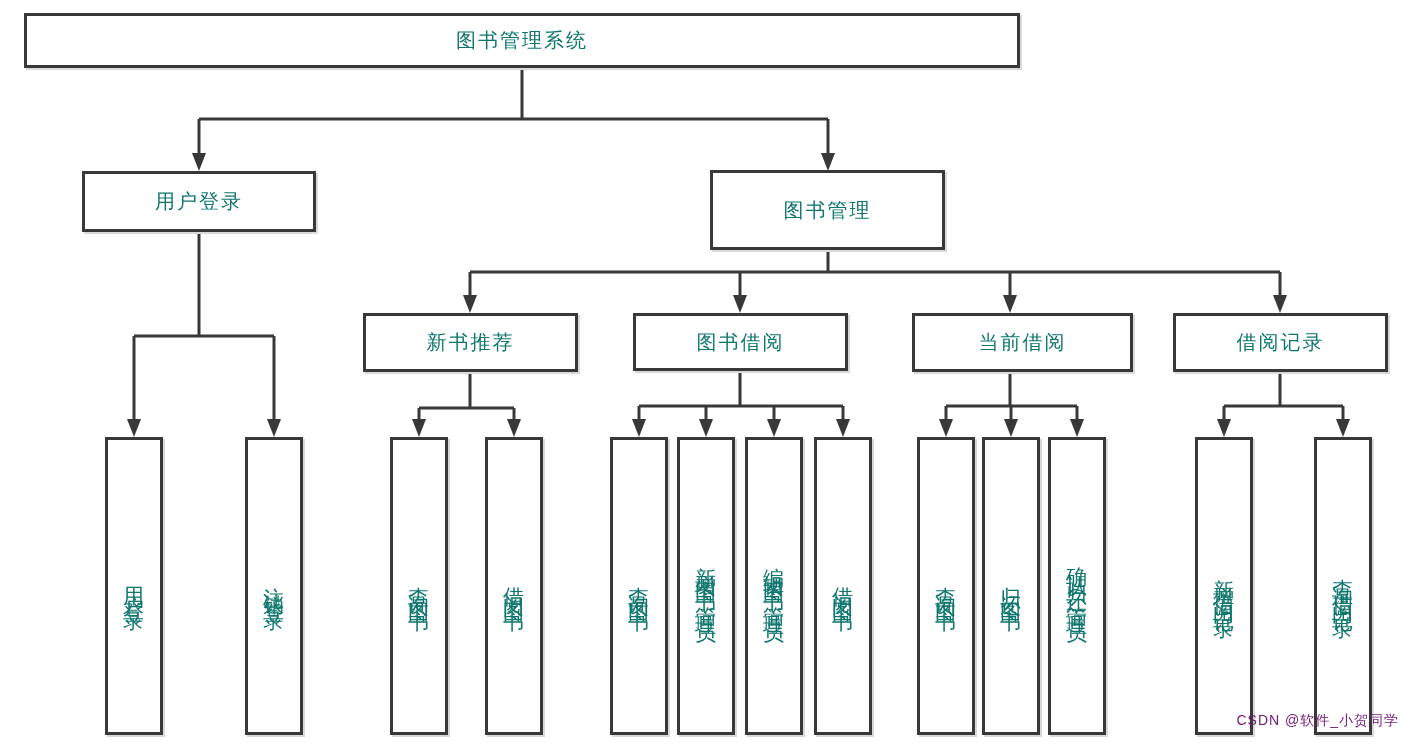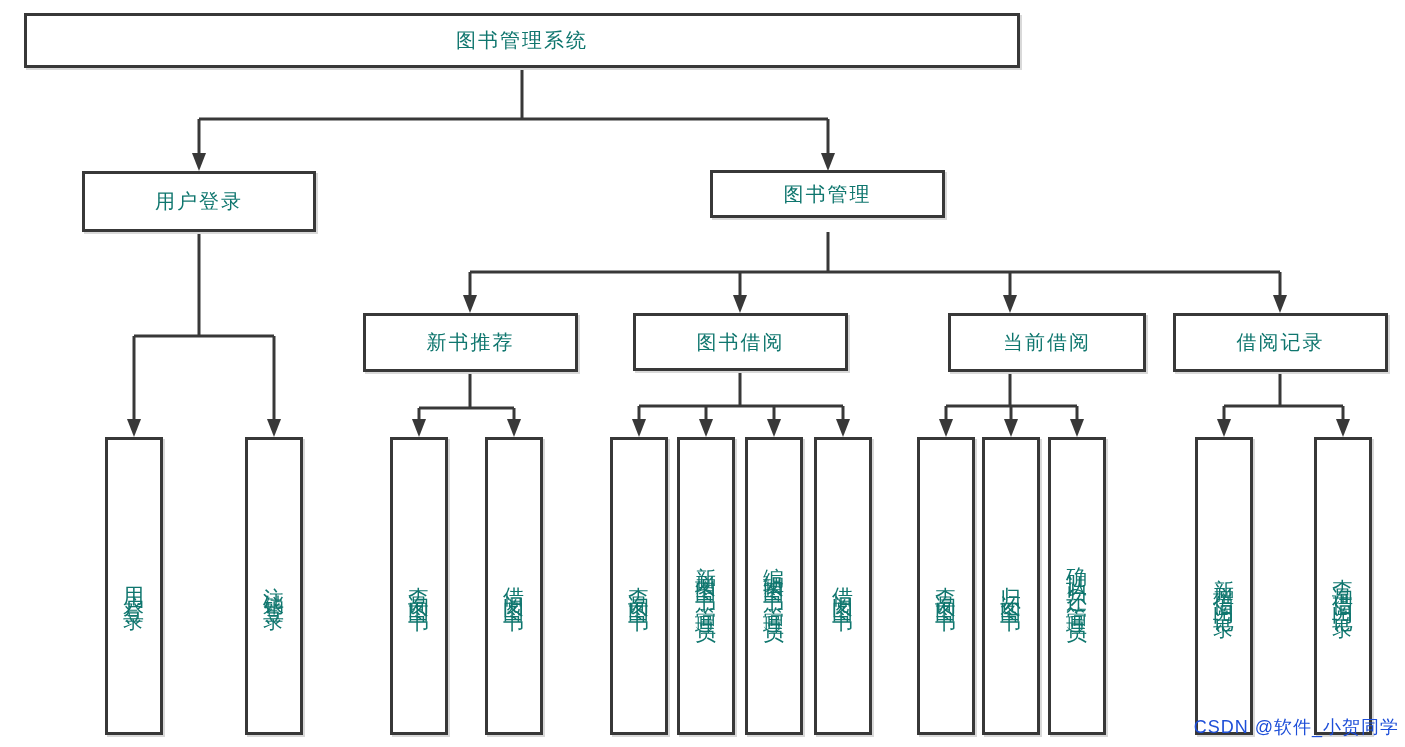--- a/index.html
+++ b/index.html
@@ -58,48 +58,48 @@
     text-orientation: mixed;
     font-size: 21px;
     letter-spacing: 8px;
     line-height: 1;
     white-space: normal;
   }
   
   #box-root      { left: 24px;   top: 13px;  width: 996px; height: 55px; }
   
   #box-login     { left: 82px;   top: 171px; width: 234px; height: 61px; }
-  #box-mgmt      { left: 710px;  top: 170px; width: 235px; height: 48px; }
+  #box-mgmt      { left: 710px;  top: 170px; width: 235px; height: 80px; }
   
   #box-newbook   { left: 363px;  top: 313px; width: 215px; height: 59px; }
   #box-borrow    { left: 633px;  top: 313px; width: 215px; height: 58px; }
-  #box-current   { left: 948px;  top: 313px; width: 198px; height: 59px; text-align: center; }
+  #box-current   { left: 912px;  top: 313px; width: 221px; height: 59px; text-align: center; }
   #box-records   { left: 1173px; top: 313px; width: 215px; height: 59px; }
   
   .leaf { top: 437px; width: 58px; height: 298px; }
   #leaf-1  { left: 105px;  }
   #leaf-2  { left: 245px;  }
   #leaf-3  { left: 390px;  }
   #leaf-4  { left: 485px;  }
   #leaf-5  { left: 610px;  }
   #leaf-6  { left: 677px;  }
   #leaf-7  { left: 745px;  }
   #leaf-8  { left: 814px;  }
   #leaf-9  { left: 917px;  }
   #leaf-10 { left: 982px;  }
   #leaf-11 { left: 1048px; }
   #leaf-12 { left: 1195px; }
   #leaf-13 { left: 1314px; }
   .watermark {
     position: absolute;
     right: 6px;
-    bottom: 8px;
-    font-size: 18px;
+    bottom: 17px;
+    font-size: 14px;
     letter-spacing: 1px;
-    color: #1d4ed8;
+    color: #701a75;
   }
 </style>
 </head>
 <body>
 
 <div class="canvas">
 
   <svg class="connectors" width="1405" height="747" viewBox="0 0 1405 747" xmlns="http://www.w3.org/2000/svg">
 
     <path d="M522 68 V119 M199 119 H828"></path>

